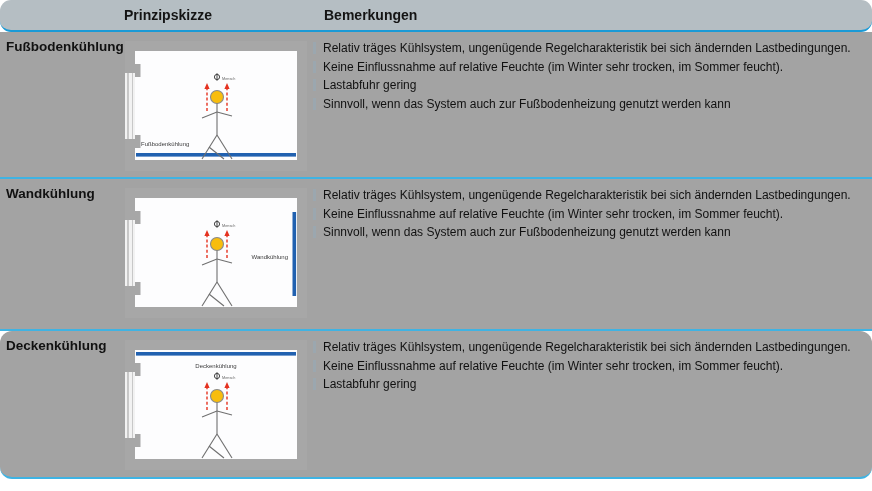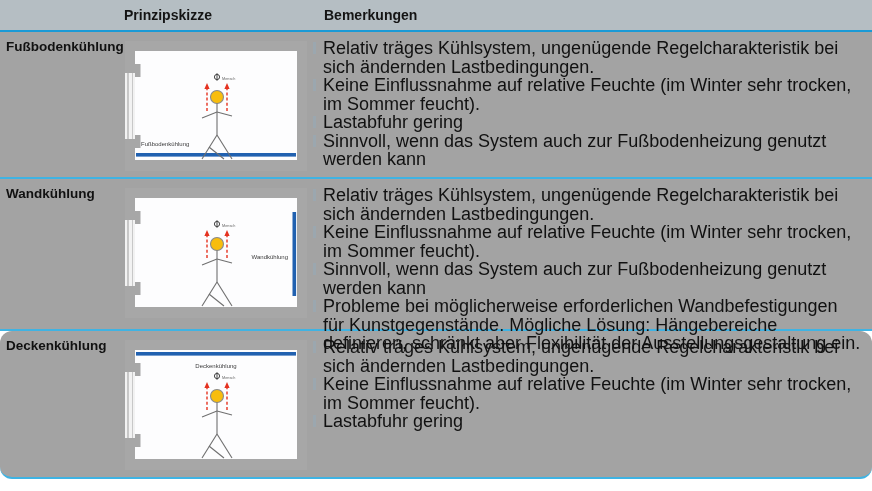--- a/index.html
+++ b/index.html
@@ -18,20 +18,21 @@
   
   .header{
     height:30px;
     background:#b5bec3;
     border-bottom:2px solid #1a9ad6;
     display:flex;
     align-items:center;
     font-weight:bold;
     font-size:14px;
     color:#141414;
+    border-radius:11px;
   }
   .header .col-sketch{ margin-left:124px; width:189px;}
   .header .col-remarks{ margin-left:11px;}
   
   .row{
     background:#a3a3a3;
     display:flex;
     border-bottom:2px solid #3fb3e3;
   }
   .row-label{
@@ -52,21 +53,21 @@
     flex:1;
     padding:7px 10px 0 3px;
   }
   ul.remarks{
     list-style:none;
     margin:0;padding:0;
   }
   ul.remarks li{
     display:flex;
     align-items:flex-start;
-    font-size:18px;
+    font-size:12px;
     line-height:18.5px;
     color:#111;
   }
   .bullet-bar{
     flex:0 0 3px;
     width:3px;
     height:12px;
     margin:3px 7px 0 0;
     background:#9ba7af;
   }
@@ -240,24 +241,20 @@
   <li>
     <span class="bullet-bar"></span>
     <span class="remark-text">Keine Einflussnahme auf relative Feuchte (im Winter sehr trocken, im Sommer feucht).</span>
   </li>
 
   <li>
     <span class="bullet-bar"></span>
     <span class="remark-text">Sinnvoll, wenn das System auch zur Fußbodenheizung genutzt werden kann</span>
   </li>
 
-  <li>
-    <span class="bullet-bar"></span>
-    <span class="remark-text">Probleme bei möglicherweise erforderlichen Wandbefestigungen für Kunstgegenstände. Mögliche Lösung: Hängebereiche definieren, schränkt aber Flexibilität der Ausstellungsgestaltung ein.</span>
-  </li>
 </ul>
     </div>
   </div>
 
   <div class="row r2">
     <div class="row-label">Deckenkühlung</div>
 
     <div class="sketch-cell">
       <svg class="sketch v-ceiling" width="182" height="130" viewBox="0 0 182 130">
 

